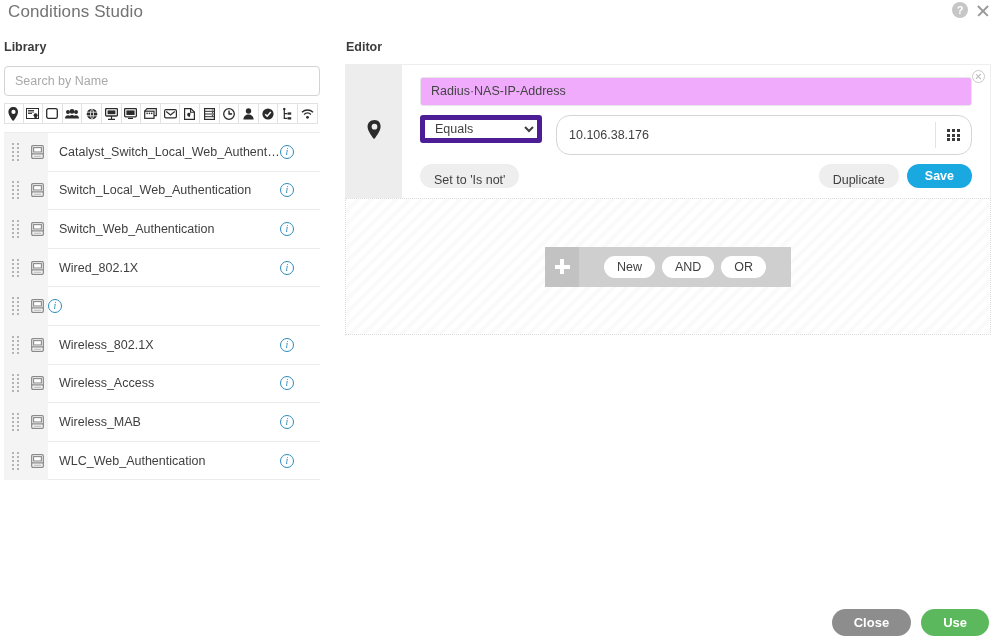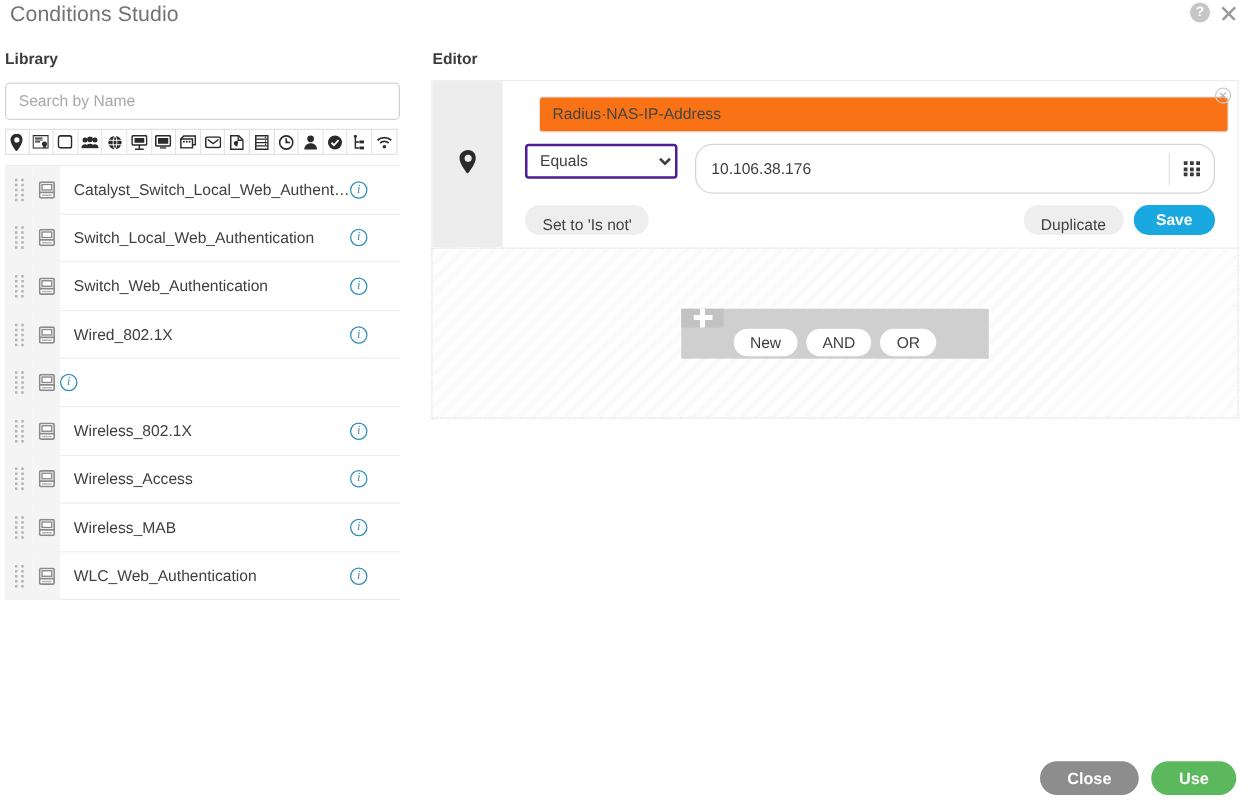--- a/index.html
+++ b/index.html
@@ -193,40 +193,39 @@
     flex: 0 0 auto;
   }
   .rule-body {
     flex: 1 1 auto;
     padding: 12px 18px 10px 18px;
     position: relative;
   }
   .attr-field {
     width: 100%;
     height: 29px;
-    background: #f97316;
+    background: #f0abfc;
     border: 1px solid #e6e6e6;
     border-radius: 3px;
     padding: 0 10px;
     font-size: 12.5px;
     color: #444;
     line-height: 27px;
     font-family: "Liberation Sans", sans-serif;
     cursor: pointer;
-    margin-left: 11px;
   }
   .op-row {
     display: flex;
     gap: 14px;
     margin-top: 9px;
   }
   .op-select {
     width: 122px;
     height: 28px;
-    border: 2px solid #4c1d95;
+    border: 5px solid #4c1d95;
     border-radius: 3px;
     background: #fff;
     font-family: "Liberation Sans", sans-serif;
     font-size: 12.5px;
     color: #3f3f3f;
     padding: 0 6px;
     outline: none;
     cursor: pointer;
   }
   .val-wrap {
@@ -317,21 +316,20 @@
     display: flex;
     align-items: center;
     justify-content: center;
   }
   .addbar {
     display: flex;
     align-items: stretch;
     background: #cfcfcf;
     height: 40px;
     width: 246px;
-    flex-direction: column;
   }
   .plus-btn {
     width: 34px;
     background: #c2c2c2;
     display: flex;
     align-items: center;
     justify-content: center;
     cursor: pointer;
     flex: 0 0 auto;
   }

